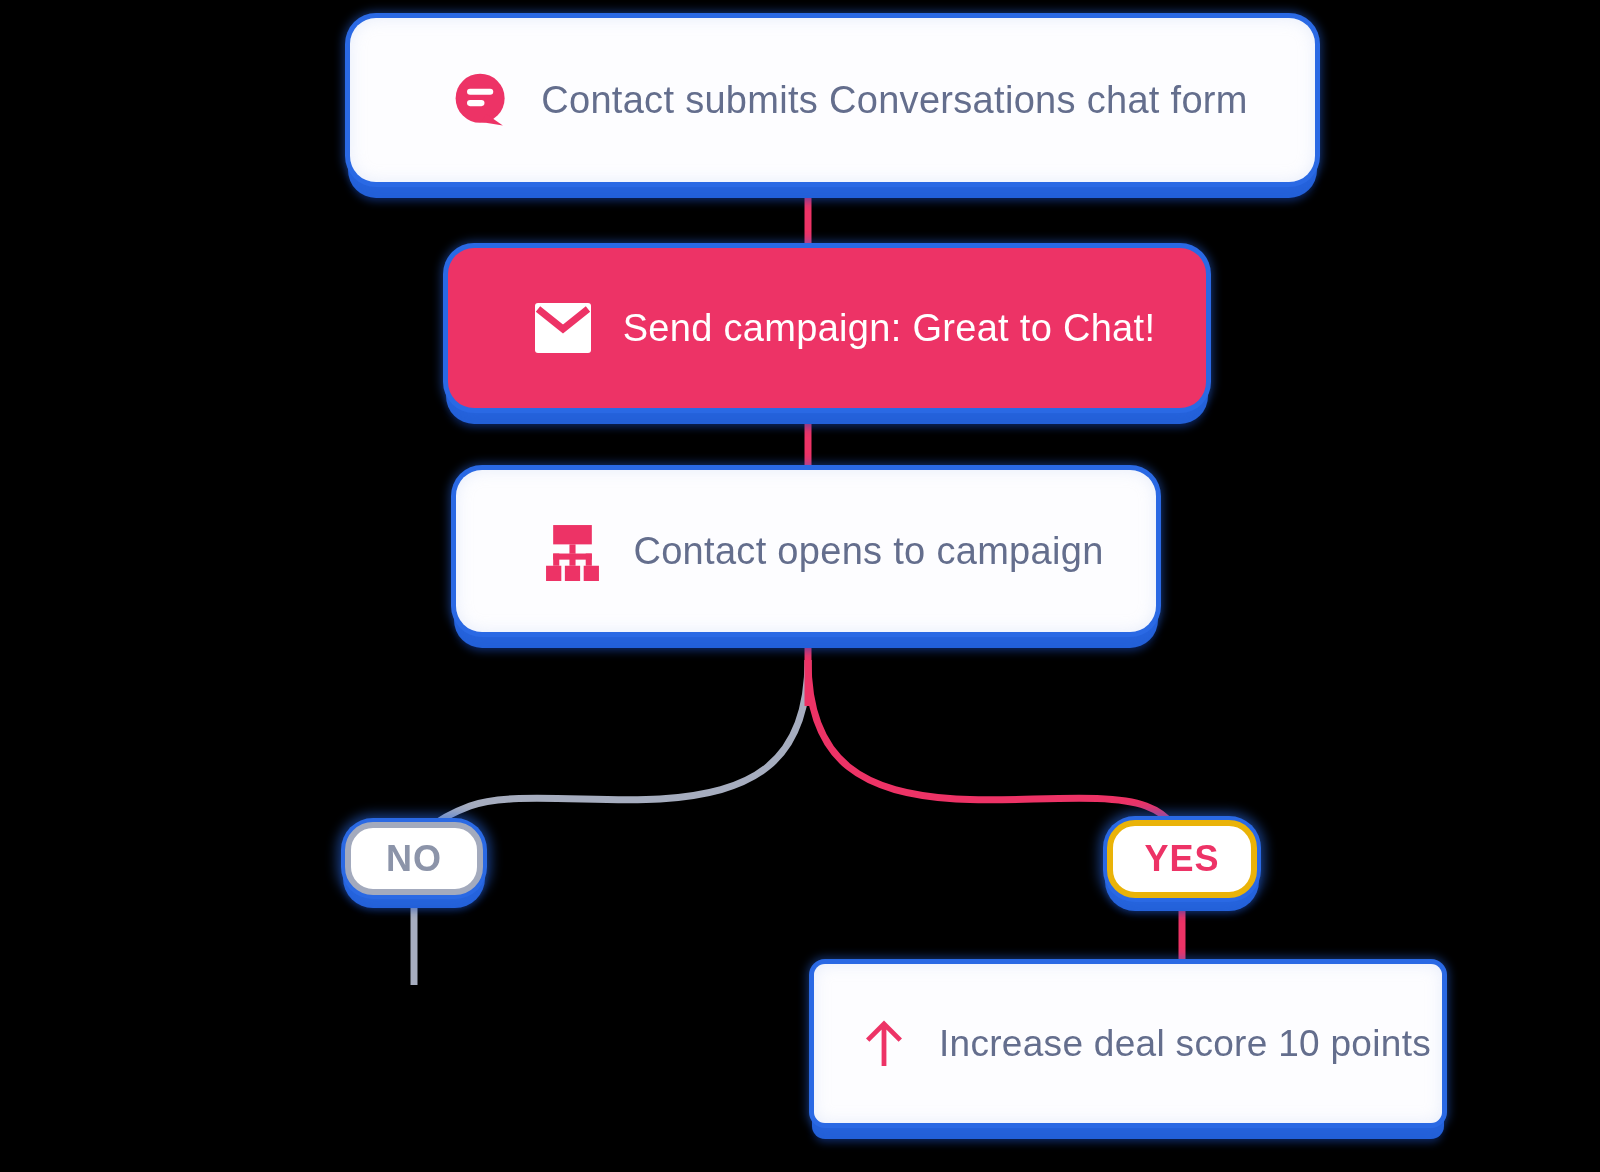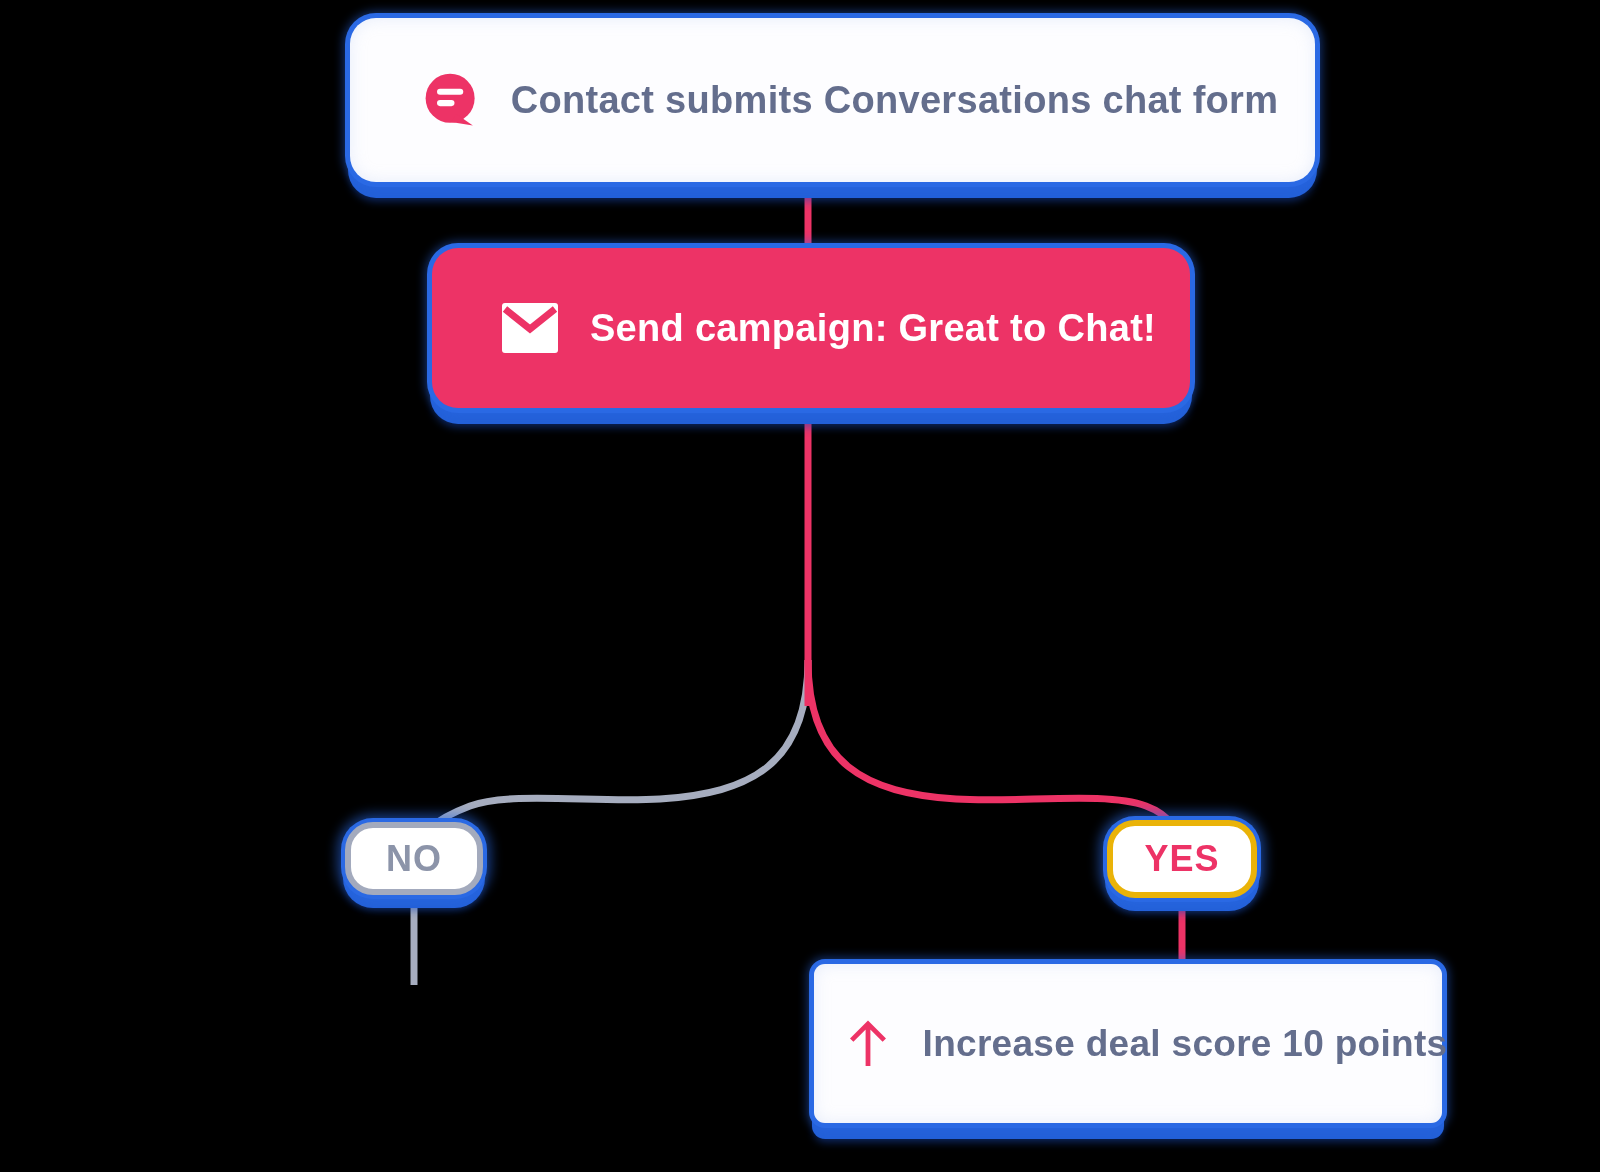--- a/index.html
+++ b/index.html
@@ -4,21 +4,21 @@
 <style>
   html,body { margin:0; padding:0; background:#000; }
   .canvas {
     position:relative; width:1600px; height:1172px; background:#000;
     overflow:hidden; font-family:"Liberation Sans", sans-serif;
   }
   svg.connectors { position:absolute; left:0; top:0; width:1600px; height:1172px; }
 
   .node {
     position:absolute; display:flex; align-items:center; justify-content:center;
-    gap:32px; border-radius:26px; font-weight:bold; font-size:38px; letter-spacing:.3px;
+    gap:32px; border-radius:26px; font-weight:normal; font-size:38px; letter-spacing:.3px;
     box-sizing:border-box;
     padding-left:36px;
   }
   .node.white {
     background:#FDFDFF; color:#646E8D;
     box-shadow:
       inset 0 0 16px rgba(190,205,240,.35),
       0 0 0 5px #2A69E4,
       0 0 10px 7px rgba(42,105,228,.45),
       0 14px 0 2px #2360D8,
@@ -29,21 +29,21 @@
     box-shadow:
       0 0 0 5px #2A69E4,
       0 0 10px 7px rgba(42,105,228,.45),
       0 14px 0 2px #2360D8,
       0 19px 8px rgba(25,75,185,.55);
   }
   .node .icon { display:flex; flex:none; align-items:center; }
   .node .label { white-space:nowrap; }
 
   #node-trigger  { left:350px; top:18px;  width:965px; height:164px; }
-  #node-send     { left:432px; top:248px; width:758px; height:160px; }
+  #node-send     { left:448px; top:248px; width:758px; height:160px; }
   #node-open     { left:456px; top:470px; width:700px; height:162px; }
   #node-decrease { left:32px;  top:966px; width:763px; height:157px; font-size:37px; }
   #node-increase { left:814px; top:964px; width:628px; height:159px; font-size:37px;border-radius:11px; }
 
   .pill {
     position:absolute; display:flex; align-items:center; justify-content:center;
     background:#ffffff; border-radius:28px; font-weight:bold; font-size:36px;
     letter-spacing:1px; box-sizing:border-box;
     box-shadow:
       0 0 0 4px #2A69E4,
@@ -85,20 +85,38 @@
   <div class="node pink" id="node-send">
     <span class="icon">
       <svg width="56" height="50" viewBox="0 0 56 50">
         <rect width="56" height="50" rx="3" fill="#FFFFFF"></rect>
         <path d="M3 6 L28 26 L53 6" stroke="#ED3366" stroke-width="7" fill="none"></path>
       </svg>
     </span>
     <span class="label">Send campaign: Great to Chat!</span>
   </div>
 
+  <div class="node white" id="node-open">
+    <span class="icon">
+      <svg width="57" height="59" viewBox="0 0 56 58">
+        <g fill="#ED3366">
+          <rect x="9" y="3" width="38" height="19"></rect>
+          <rect x="25" y="22" width="6" height="9"></rect>
+          <rect x="9" y="31" width="38" height="6"></rect>
+          <rect x="9" y="31" width="6" height="12"></rect>
+          <rect x="25" y="31" width="6" height="12"></rect>
+          <rect x="41" y="31" width="6" height="12"></rect>
+          <rect x="2" y="43" width="15" height="15"></rect>
+          <rect x="20.5" y="43" width="15" height="15"></rect>
+          <rect x="39" y="43" width="15" height="15"></rect>
+        </g>
+      </svg>
+    </span>
+    <span class="label">Contact opens to campaign</span>
+  </div>
 
   <div class="pill no" id="pill-no">
     <span>NO</span>
   </div>
   <div class="pill yes" id="pill-yes">
     <span>YES</span>
   </div>
 
 
   <div class="node white" id="node-increase">

